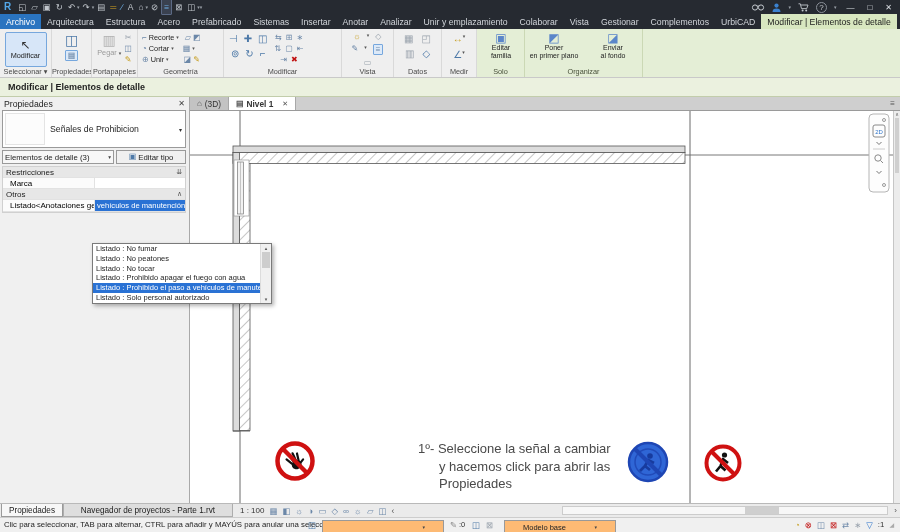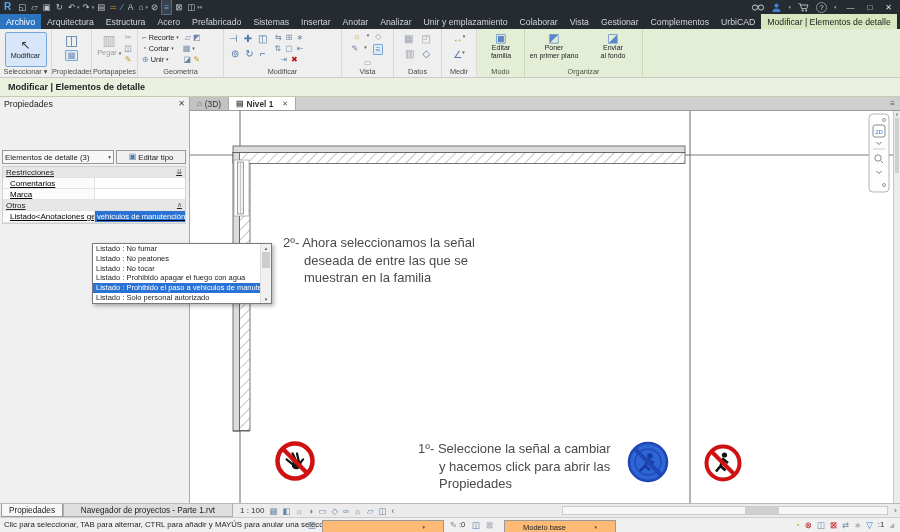--- a/index.html
+++ b/index.html
@@ -54,21 +54,21 @@
   .typesel{position:absolute;top:13px;left:2px;right:3px;height:36px;background:#fff;border:1px solid #9a9a9a;display:flex;align-items:center;}
   .thumb{width:38px;height:30px;margin-left:2px;background:#fcfcfc;border:1px solid #e4e4e4;}
   .typesel .tname{font-size:8.7px;color:#1e1e1e;margin-left:5px;flex:1;}
   .typesel .dd{font-size:6px;color:#333;margin-right:3px;}
   .filterrow{position:absolute;top:53px;left:2px;right:3px;height:14px;display:flex;gap:2px;}
   .fcombo{flex:1;border:1px solid #999;background:#f7f7f7;font-size:7.8px;display:flex;align-items:center;padding:0 2px;color:#222;white-space:nowrap;overflow:hidden;}
   .fcombo .dd{margin-left:auto;font-size:5.5px;color:#444;}
   .etbtn{width:68px;border:1px solid #999;background:#f0f0f0;font-size:7.8px;display:flex;align-items:center;justify-content:center;gap:2px;color:#222;white-space:nowrap;}
   .etbtn .ic{font-size:8px;color:#4d79a8;}
   .pgrid{position:absolute;top:69px;left:2px;right:3px;background:#fff;border:1px solid #d0d0d0;}
-  .prow{display:flex;height:11px;border-bottom:1px solid #e2e2e2;font-size:8px;align-items:center;box-sizing:border-box;text-decoration:underline;}
+  .prow{display:flex;height:11px;border-bottom:1px solid #e2e2e2;font-size:8px;align-items:center;box-sizing:border-box;}
   .prow.hdr{background:#e7e7e7;justify-content:space-between;padding:0 3px;color:#222;}
   .hico{font-size:7px;color:#555;}
   .plab{width:92px;padding-left:7px;background:#fbfbfb;height:100%;display:flex;align-items:center;border-right:1px solid #e2e2e2;overflow:hidden;white-space:nowrap;box-sizing:border-box;}
   .pval{flex:1;background:#fff;height:100%;display:flex;align-items:center;overflow:hidden;}
   .pval.bluev{background:#2a72d4;color:#fff;padding-left:2px;white-space:nowrap;font-size:7.6px;}
   
   .ddpopup{position:absolute;left:92px;top:243px;width:178px;background:#fff;border:1px solid #7a7a7a;z-index:40;box-shadow:2px 2px 4px rgba(0,0,0,.3);}
   .dditem{height:9.8px;line-height:9.8px;font-size:7.5px;color:#1e1e1e;padding:0 11px 0 3px;white-space:nowrap;overflow:hidden;}
   .dditem.sel{background:#2a72d4;color:#fff;}
   .ddscroll{position:absolute;top:0;right:0;bottom:0;width:10px;background:#f0f0f0;border-left:1px solid #dcdcdc;}
@@ -313,21 +313,21 @@
           </div>
       </div>
       <div class="plabel">Medir</div>
     </div>
     <div class="pnl green" style="width:48px">
       <div class="obtn" style="width:48px;padding-top:3px">
         <span class="ic">▣</span>
         <span class="pre">Editar
 familia</span>
       </div>
-      <div class="plabel">Modo</div>
+      <div class="plabel">Solo</div>
     </div>
     <div class="pnl green" style="width:118px">
       <div class="row" style="padding-top:3px;justify-content:center;gap:4px">
         <div class="obtn">
           <span class="ic">◩</span>
           <span class="pre">Poner
 en primer plano</span>
         </div>
         <div class="obtn">
           <span class="ic">◪</span>
@@ -341,39 +341,40 @@
   </div>
 
   <div class="optionsbar">
     <span>Modificar | Elementos de detalle</span>
   </div>
 
   <div class="palette">
     <div class="phead">
       <span>Propiedades</span>
       <span class="x">✕</span>
+    </div>
+    <div class="typesel">
+      <span class="thumb"></span>
+      <span class="tname">Señales de Prohibicion</span>
+      <span class="dd">▾</span>
     </div>
     <div class="filterrow">
       <span class="fcombo">
         <span>Elementos de detalle (3)</span>
         <span class="dd">▾</span>
       </span>
       <span class="etbtn">
         <span class="ic">▣</span>
         <span>Editar tipo</span>
       </span>
     </div>
     <div class="pgrid">
       <div class="prow hdr">
         <span>Restricciones</span>
         <span class="hico">⇊</span>
-      </div>
-      <div class="prow">
-        <span class="plab">Comentarios</span>
-          <span class="pval"></span>
       </div>
       <div class="prow">
         <span class="plab">Marca</span>
           <span class="pval"></span>
       </div>
       <div class="prow hdr">
         <span>Otros</span>
         <span class="hico">∧</span>
       </div>
       <div class="prow" style="height:12px">
@@ -485,23 +486,20 @@
     <div class="dditem">Listado : Prohibido apagar el fuego con agua</div>
     <div class="dditem sel">Listado : Prohibido el paso a vehículos de manutención</div>
     <div class="dditem">Listado : Solo personal autorizado</div>
     <div class="ddscroll">
       <span class="ar" style="top:1px">▴</span>
       <div class="ddthumb"></div>
       <span class="ar" style="bottom:1px">▾</span>
     </div>
   </div>
 
-  <div class="step2 pre">2º- Ahora seleccionamos la señal
-deseada de entre las que se
-muestran en la familia</div>
   <div class="step1 pre">1º- Seleccione la señal a cambiar
 y hacemos click para abrir las
 Propiedades</div>
 
   <div class="bottomrow">
     <span class="btab active">Propiedades</span>
     <span class="btab inactive">Navegador de proyectos - Parte 1.rvt</span>
     <span class="viewbar">
       <span>1 : 100</span>
       <span class="vic">▦</span>

